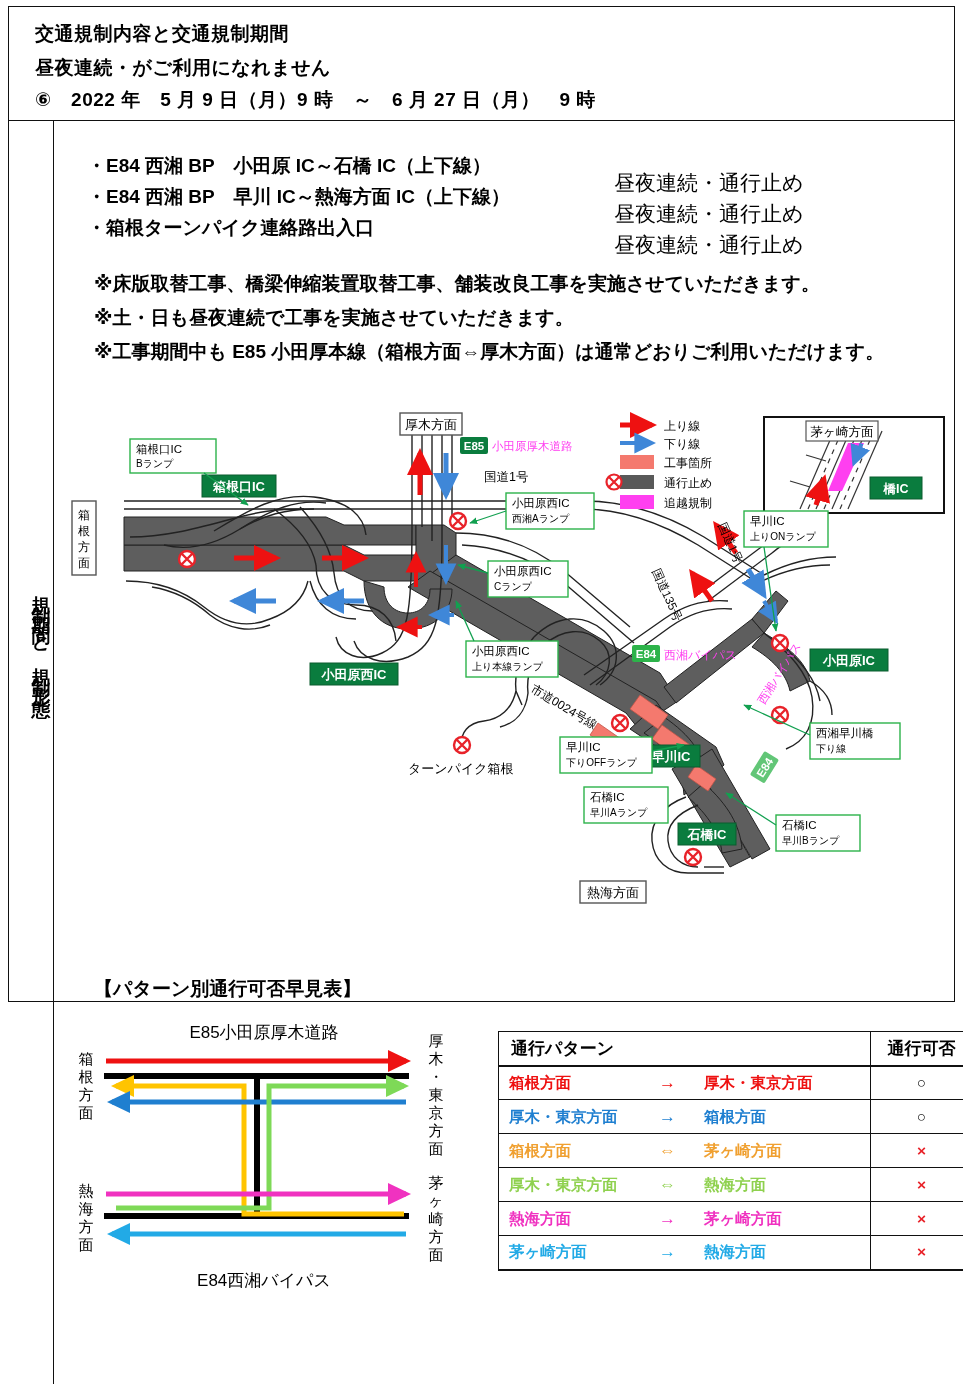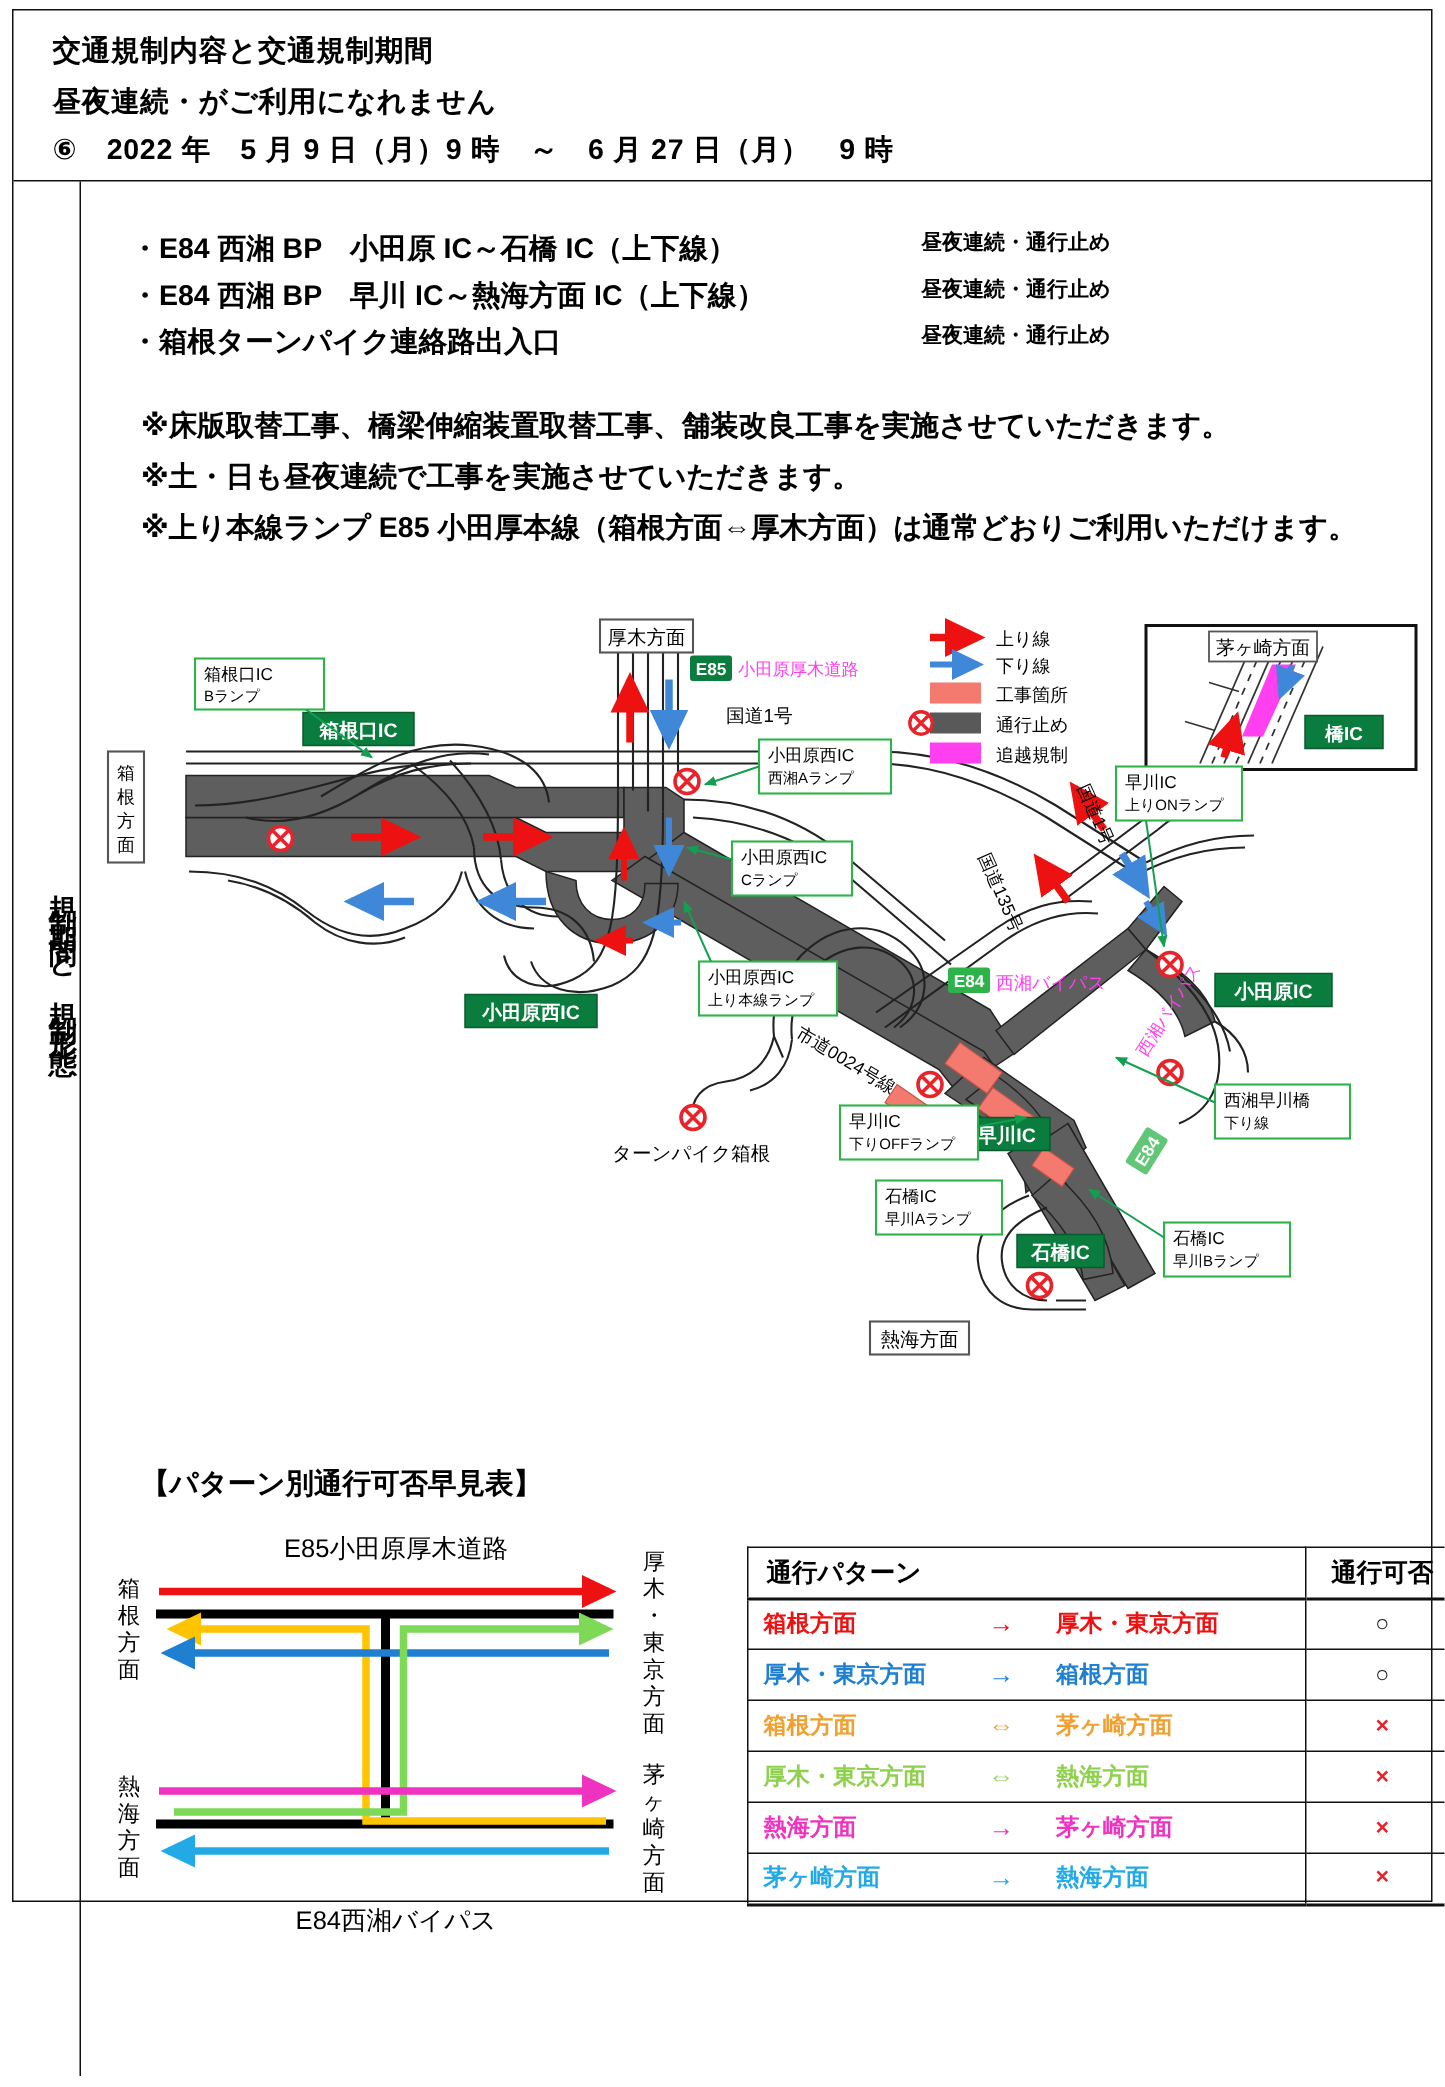--- a/index.html
+++ b/index.html
@@ -3,21 +3,21 @@
 <meta charset="utf-8">
 <title>交通規制内容と交通規制期間</title>
 <style>
   html,body{margin:0;padding:0;background:#fff;}
   body{
     width:963px;height:1391px;position:relative;
     font-family:"Liberation Sans","DejaVu Sans",sans-serif;
     color:#000;-webkit-font-smoothing:antialiased;
   }
   .page{
-    position:absolute;left:8px;top:6px;width:947px;height:1262px;
+    position:absolute;left:8px;top:6px;width:947px;height:996px;
     border:1.5px solid #111;box-sizing:border-box;
   }
   
   .header{
     position:absolute;left:0;top:0;width:100%;height:114px;
     border-bottom:1.5px solid #111;box-sizing:border-box;
   }
   .header .line{
     position:absolute;left:26px;white-space:nowrap;
     font-size:19px;font-weight:700;letter-spacing:.5px;
@@ -35,21 +35,21 @@
     writing-mode:vertical-rl;text-orientation:upright;
     font-size:19px;font-weight:700;letter-spacing:10px;
     text-align:center;
   }
   
   .panel{position:absolute;left:45px;top:114px;width:900px;height:1263px;}
   
   .reglist{position:absolute;left:33px;top:32px;width:840px;}
   .regrow{position:relative;height:31px;white-space:nowrap;}
   .regrow .what{position:absolute;left:0;top:0;font-size:19px;font-weight:700;}
-  .regrow .how{position:absolute;left:527px;top:0;font-size:14px;font-weight:700;}
+  .regrow .how{position:absolute;left:527px;top:16px;font-size:21px;font-weight:400;}
   
   .notes{position:absolute;left:40px;top:150px;width:850px;}
   .note{height:34px;font-size:19px;font-weight:700;white-space:nowrap;}
   
   .map{position:absolute;left:10px;top:284px;width:888px;height:520px;}
   .map svg{display:block;}
   
   .pattern-title{
     position:absolute;left:40px;top:855px;font-size:19px;font-weight:700;
     white-space:nowrap;
@@ -107,21 +107,21 @@
       </div>
       <div class="regrow">
         <span class="what">・箱根ターンパイク連絡路出入口</span>
         <span class="how">昼夜連続・通行止め</span>
       </div>
     </div>
 
     <div class="notes">
       <div class="note">※床版取替工事、橋梁伸縮装置取替工事、舗装改良工事を実施させていただきます。</div>
       <div class="note">※土・日も昼夜連続で工事を実施させていただきます。</div>
-      <div class="note">※上り本線ランプ E85 小田厚本線（箱根方面⇔厚木方面）は通常どおりご利用いただけます。</div>
+      <div class="note">※工事期間中も E85 小田厚本線（箱根方面⇔厚木方面）は通常どおりご利用いただけます。</div>
     </div>
 
     <div class="map">
       <svg width="888" height="520" viewBox="0 0 888 520" xmlns="http://www.w3.org/2000/svg">
         <defs>
           <marker id="ar-red" markerWidth="6" markerHeight="6" refX="4.4" refY="3" orient="auto">
             <path d="M0,0.4 L5.4,3 L0,5.6 z" fill="#ee1111"></path>
           </marker>
           <marker id="ar-blue" markerWidth="6" markerHeight="6" refX="4.4" refY="3" orient="auto">
             <path d="M0,0.4 L5.4,3 L0,5.6 z" fill="#3f87d8"></path>

